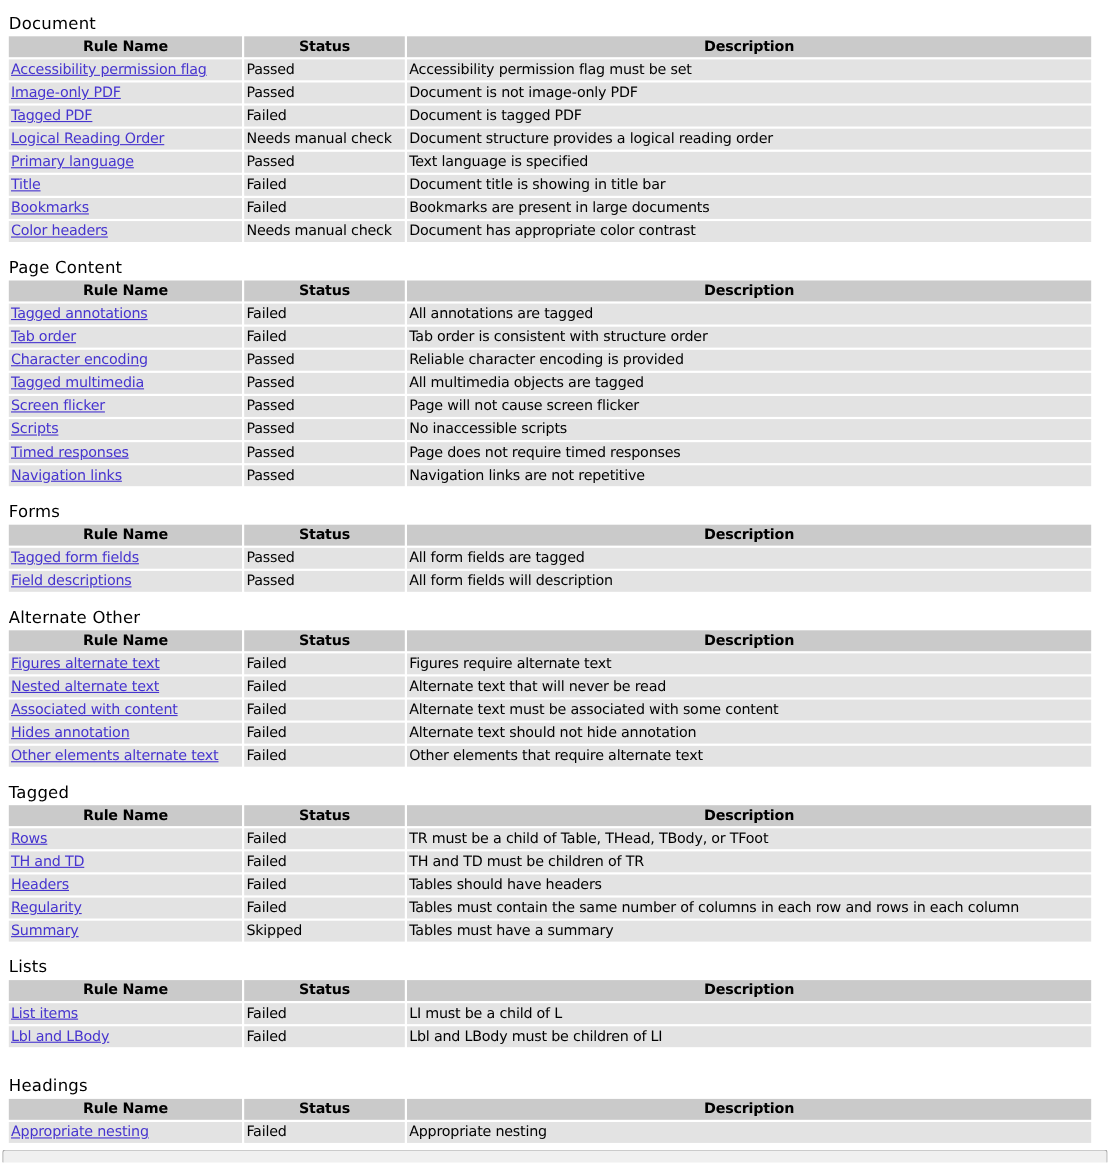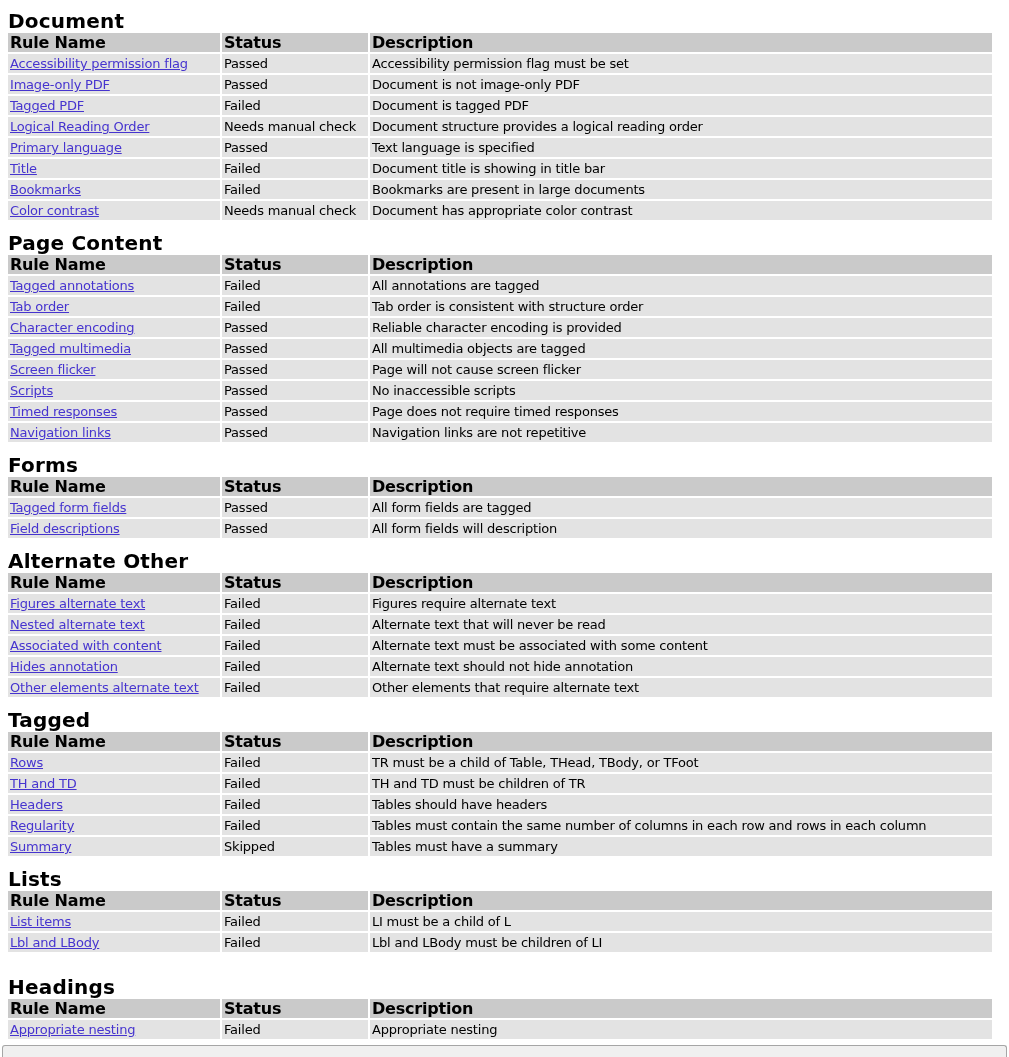--- a/index.html
+++ b/index.html
@@ -5,35 +5,35 @@
   * { box-sizing: border-box; }
   html, body { margin: 0; padding: 0; }
   body {
     width: 1009px; height: 1057px;
     padding: 8px; overflow: hidden;
     background: #ffffff; color: #000000;
     font-family: "DejaVu Sans", "Liberation Sans", sans-serif;
     font-size: 13px; letter-spacing: -0.2px;
   }
   h3.section-heading {
-    font-size: 20px; line-height: 18px; font-weight: bold;
+    font-size: 15px; line-height: 18px; font-weight: normal;
     margin: 12px 0 1px 0; letter-spacing: 0.2px;
   }
   h3.section-heading.first { margin-top: 4px; }
   h3.section-heading.tight { margin-top: 24px; }
   table.rules {
     border-collapse: separate; border-spacing: 2px;
     table-layout: fixed; width: 988px; margin: 0 0 0 -2px;
   }
   col.c1 { width: 212px; }
   col.c2 { width: 146px; }
   col.c3 { width: 622px; }
   table.rules th {
-    background: #cacaca; font-weight: bold; font-size: 16px;
-    text-align: left; height: 19px; padding: 0 2px;
+    background: #cacaca; font-weight: bold; font-size: 13px;
+    text-align: center; height: 19px; padding: 0 2px;
     white-space: nowrap; overflow: hidden;
   }
   table.rules td {
     background: #e3e3e3; height: 19px; padding: 0 2px;
     white-space: nowrap; vertical-align: middle;
   }
   a.rule-link { color: #4634cf; text-decoration: underline; }
   .bottom-rule {
     margin: 4px -6px 0 -6px; height: 12px;
     background: #f0f0f0;
@@ -86,21 +86,21 @@
     <td><a href="#" class="rule-link">Title</a></td>
     <td>Failed</td>
     <td>Document title is showing in title bar</td>
   </tr>
   <tr>
     <td><a href="#" class="rule-link">Bookmarks</a></td>
     <td>Failed</td>
     <td>Bookmarks are present in large documents</td>
   </tr>
   <tr>
-    <td><a href="#" class="rule-link">Color contrast</a></td>
+    <td><a href="#" class="rule-link">Color headers</a></td>
     <td>Needs manual check</td>
     <td>Document has appropriate color contrast</td>
   </tr>
 </tbody>
   </table>
 
 <h3 class="section-heading">Page Content</h3>
 <table class="rules">
   <colgroup>
       <col class="c1">

